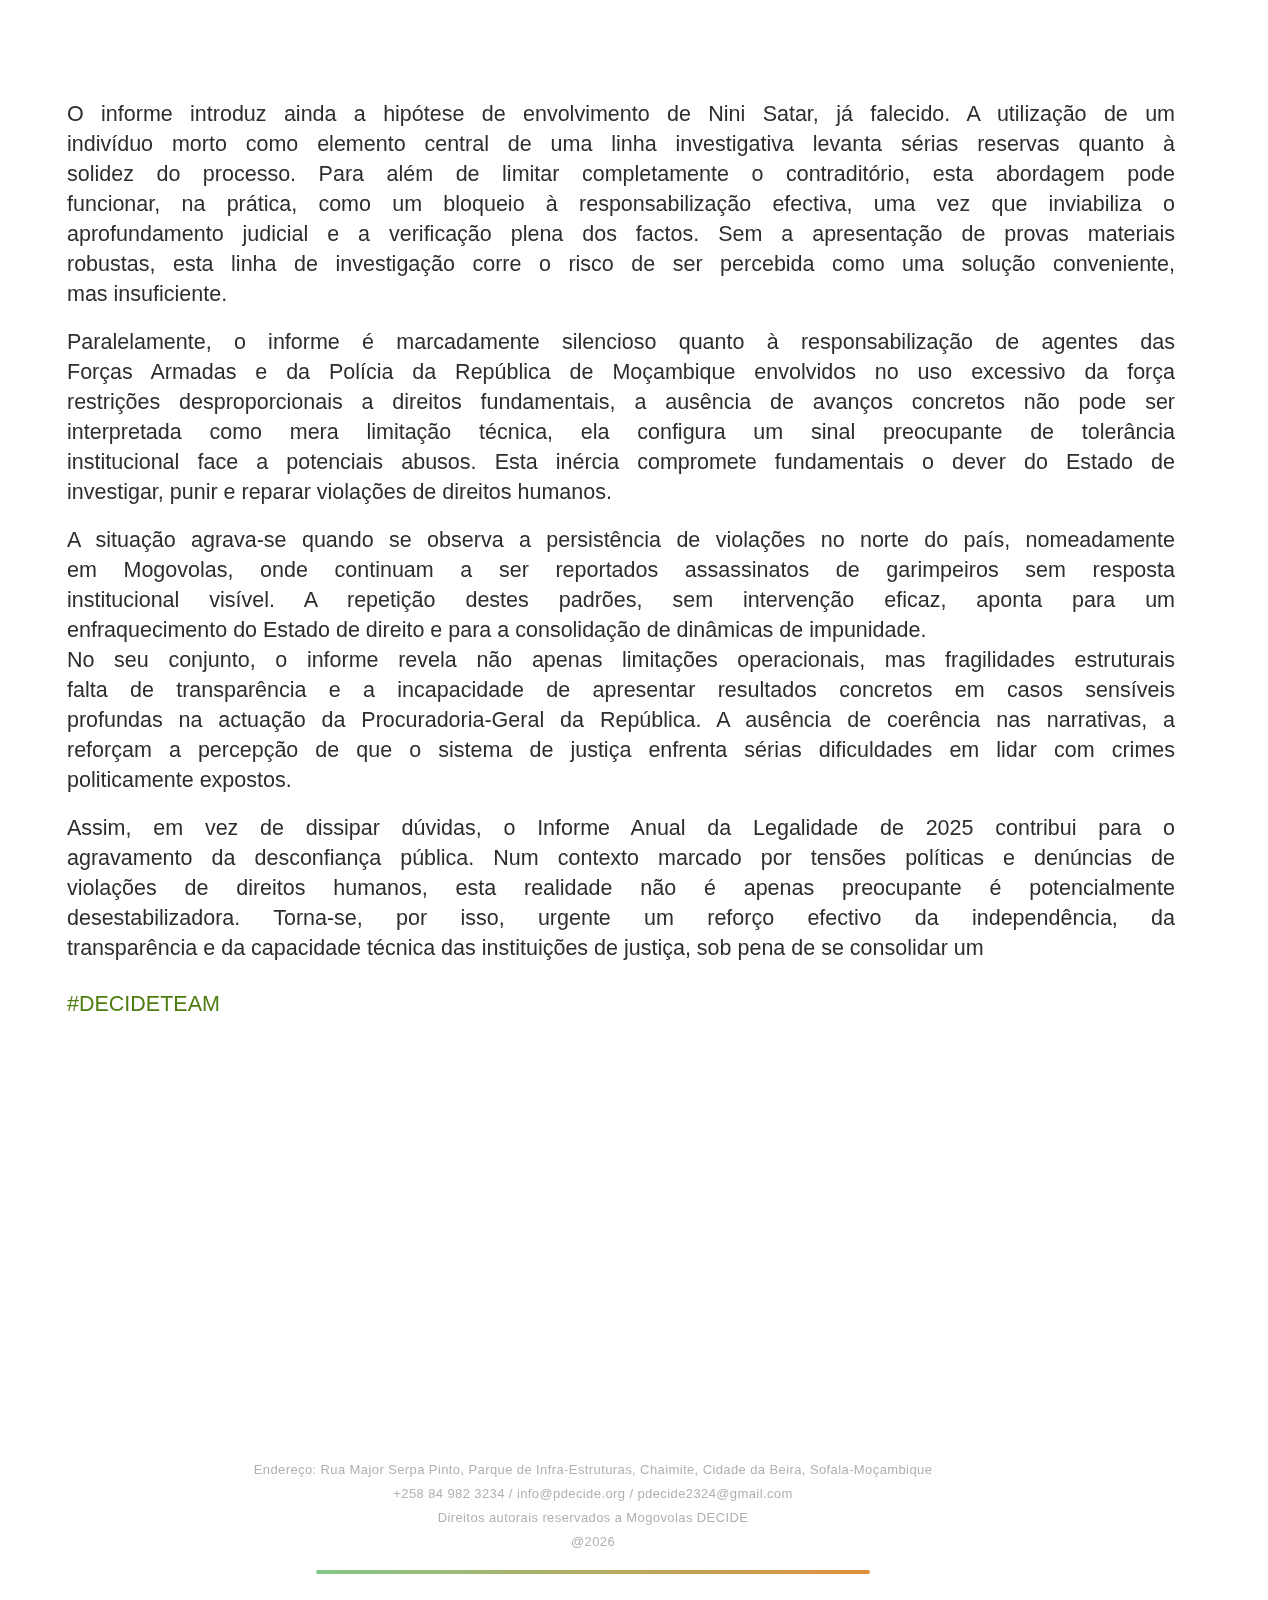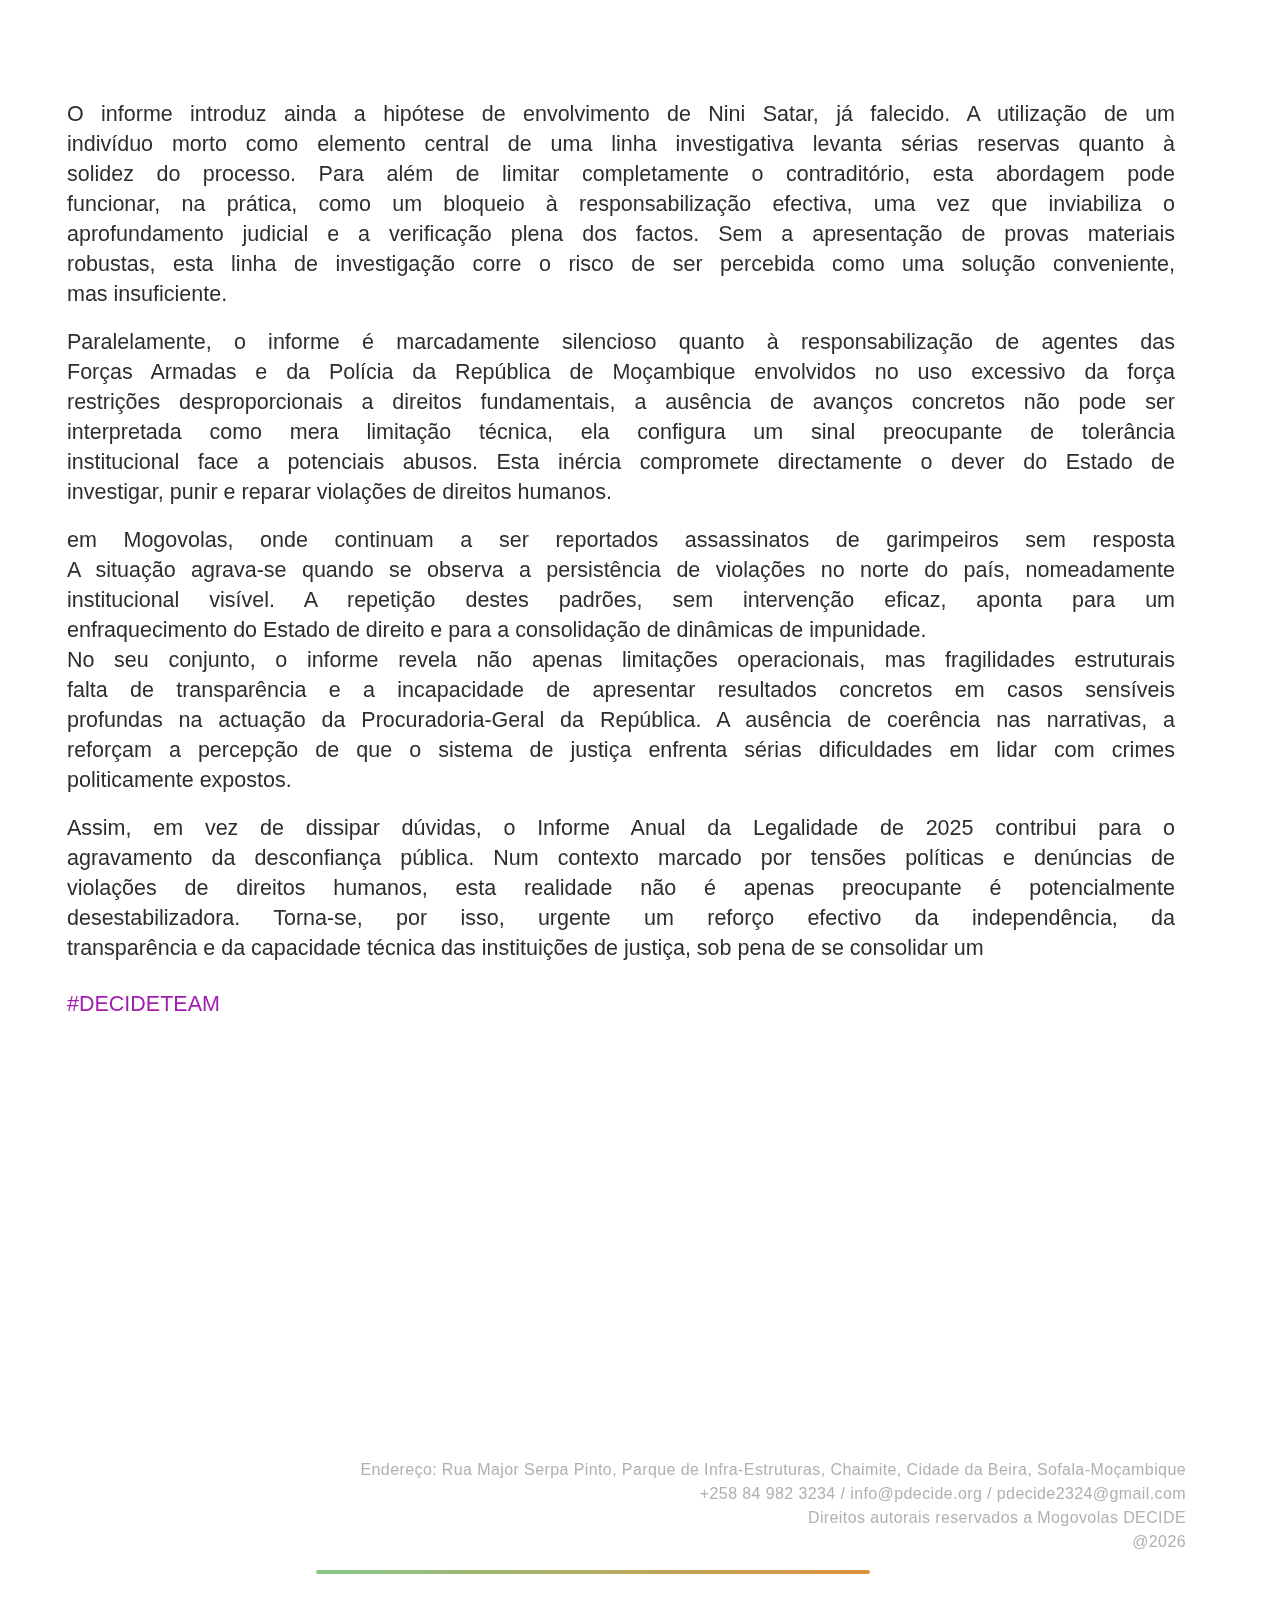--- a/index.html
+++ b/index.html
@@ -38,23 +38,23 @@
     text-align: left;
     color: #2d2d2d;
     font-size: 21.5px;
     line-height: 30px;
   }
   .footer {
     position: absolute;
     left: 0;
     top: 1458px;
     width: 100%;
-    text-align: right;
+    text-align: center;
     color: #b0b0b0;
-    font-size: 16px;
+    font-size: 13px;
     line-height: 24px;
     letter-spacing: 0.4px;
   }
   .divider {
     position: absolute;
     top: 1570px;
     left: 50%;
     transform: translateX(-50%);
     width: 554px;
     height: 4px;
@@ -77,45 +77,45 @@
           <div class="line">funcionar, na prática, como um bloqueio à responsabilização efectiva, uma vez que inviabiliza o</div>
           <div class="line">aprofundamento judicial e a verificação plena dos factos. Sem a apresentação de provas materiais</div>
           <div class="line">robustas, esta linha de investigação corre o risco de ser percebida como uma solução conveniente,</div>
           <div class="line">mas insuficiente.</div>
         </div>
         <div class="para gap">
           <div class="line">Paralelamente, o informe é marcadamente silencioso quanto à responsabilização de agentes das</div>
           <div class="line">Forças Armadas e da Polícia da República de Moçambique envolvidos no uso excessivo da força</div>
           <div class="line">restrições desproporcionais a direitos fundamentais, a ausência de avanços concretos não pode ser</div>
           <div class="line">interpretada como mera limitação técnica, ela configura um sinal preocupante de tolerância</div>
-          <div class="line">institucional face a potenciais abusos. Esta inércia compromete directamente o dever do Estado de</div>
+          <div class="line">institucional face a potenciais abusos. Esta inércia compromete fundamentais o dever do Estado de</div>
           <div class="line">investigar, punir e reparar violações de direitos humanos.</div>
         </div>
         <div class="para gap">
+          <div class="line">A situação agrava-se quando se observa a persistência de violações no norte do país, nomeadamente</div>
           <div class="line">em Mogovolas, onde continuam a ser reportados assassinatos de garimpeiros sem resposta</div>
-          <div class="line">A situação agrava-se quando se observa a persistência de violações no norte do país, nomeadamente</div>
           <div class="line">institucional visível. A repetição destes padrões, sem intervenção eficaz, aponta para um</div>
           <div class="line">enfraquecimento do Estado de direito e para a consolidação de dinâmicas de impunidade.</div>
         </div>
         <div class="para">
           <div class="line">No seu conjunto, o informe revela não apenas limitações operacionais, mas fragilidades estruturais</div>
           <div class="line">falta de transparência e a incapacidade de apresentar resultados concretos em casos sensíveis</div>
           <div class="line">profundas na actuação da Procuradoria-Geral da República. A ausência de coerência nas narrativas, a</div>
           <div class="line">reforçam a percepção de que o sistema de justiça enfrenta sérias dificuldades em lidar com crimes</div>
           <div class="line">politicamente expostos.</div>
         </div>
         <div class="para gap">
           <div class="line">Assim, em vez de dissipar dúvidas, o Informe Anual da Legalidade de 2025 contribui para o</div>
           <div class="line">agravamento da desconfiança pública. Num contexto marcado por tensões políticas e denúncias de</div>
           <div class="line">violações de direitos humanos, esta realidade não é apenas preocupante é potencialmente</div>
           <div class="line">desestabilizadora. Torna-se, por isso, urgente um reforço efectivo da independência, da</div>
           <div class="line">transparência e da capacidade técnica das instituições de justiça, sob pena de se consolidar um</div>
         </div>
       </div>
-    <div class="hashtag" style="color: #a21caf;">#DECIDETEAM</div>
+    <div class="hashtag" style="color: #4d7c0f;">#DECIDETEAM</div>
   </div>
 
   <div class="footer" style="color: rgb(176, 176, 176);">
     <div class="footer-line">Endereço: Rua Major Serpa Pinto, Parque de Infra-Estruturas, Chaimite, Cidade da Beira, Sofala-Moçambique</div>
     <div class="footer-line">+258 84 982 3234  / info@pdecide.org / pdecide2324@gmail.com</div>
     <div class="footer-line">Direitos autorais reservados a Mogovolas DECIDE</div>
     <div class="footer-line">@2026</div>
   </div>
 
   <div class="divider" style="background: linear-gradient(90deg, rgb(133, 199, 138), rgb(224, 145, 62));"></div>

